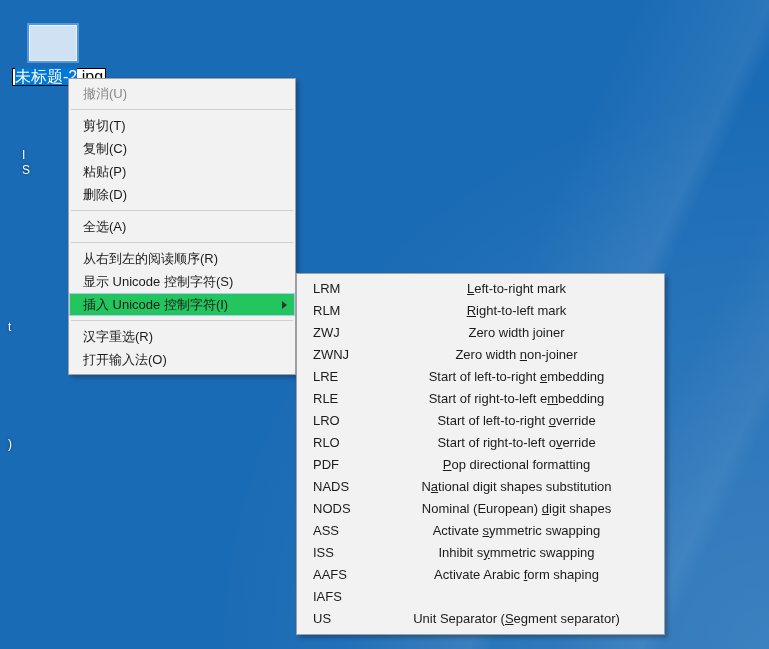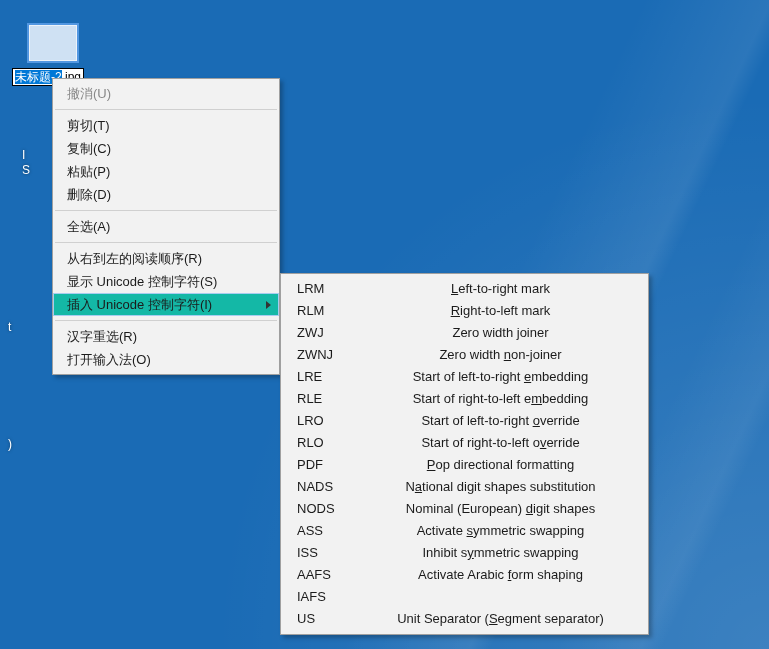--- a/index.html
+++ b/index.html
@@ -40,21 +40,21 @@
     outline: 2px solid rgba(120,180,255,0.6);
   }
   .rename-box {
     position: absolute;
     left: 12px;
     top: 68px;
     background: #fff;
     border: 1px solid #000;
     padding: 1px 2px;
     line-height: 14px;
-    font-size: 12px;
+    font-size: 16px;
     white-space: nowrap;
   }
   .rename-sel {
     background: #0078d7;
     color: #fff;
   }
   
   .stray-text {
     position: absolute;
     color: #fff;
@@ -69,35 +69,36 @@
 
   
   .menu {
     position: absolute;
     background: #f2f2f2;
     border: 1px solid #a0a0a0;
     box-shadow: 3px 3px 4px rgba(0,0,0,0.25);
     padding: 3px 0;
     font-size: 13px;
     color: #1b1b1b;
+    margin-left: 16px;
   }
   .menu.primary {
     left: 52px;
     top: 78px;
     width: 228px;
   }
   .menu .item {
     padding: 3px 28px 3px 14px;
     line-height: 17px;
     white-space: nowrap;
     position: relative;
   }
   .menu .item.disabled { color: #888; }
   .menu .item.hover {
-    background: #14b8a6;
+    background: #22c55e;
     outline: 1px solid #a7cdf0;
     outline-offset: -1px;
   }
   .menu .sep {
     height: 1px;
     background: #d0d0d0;
     margin: 4px 2px;
   }
   .menu .arrow {
     position: absolute;

